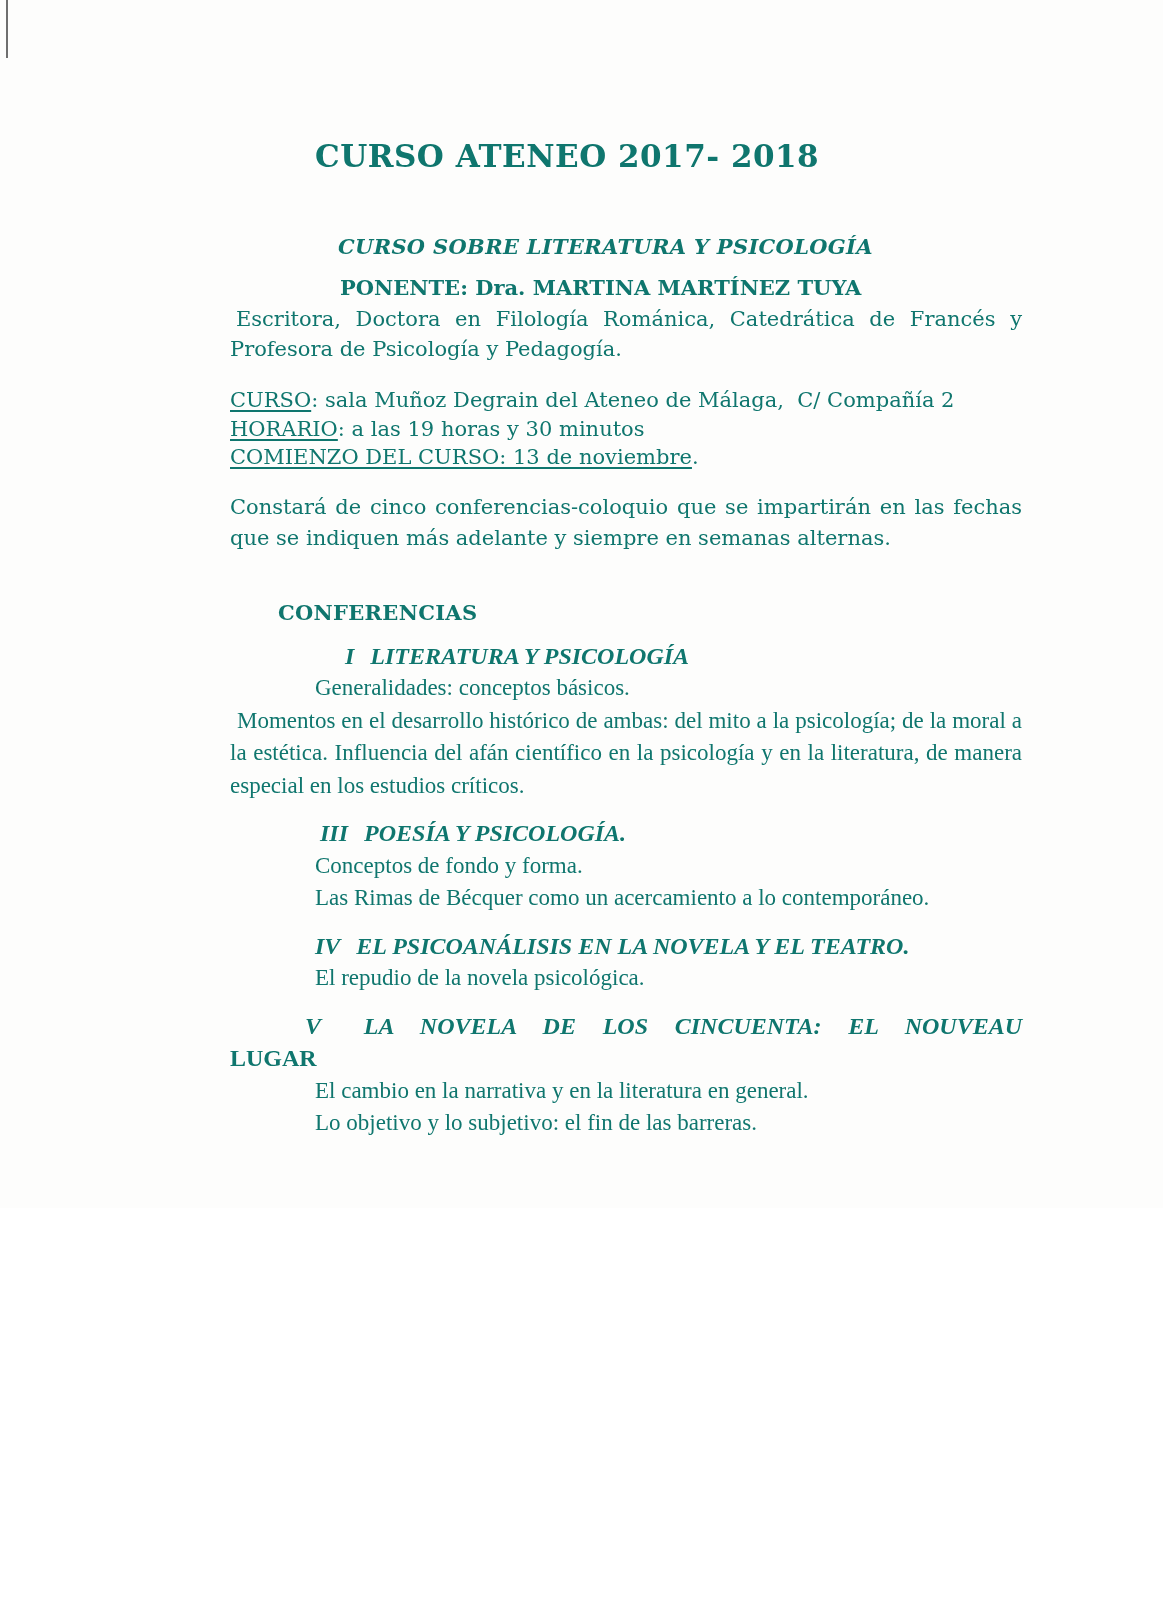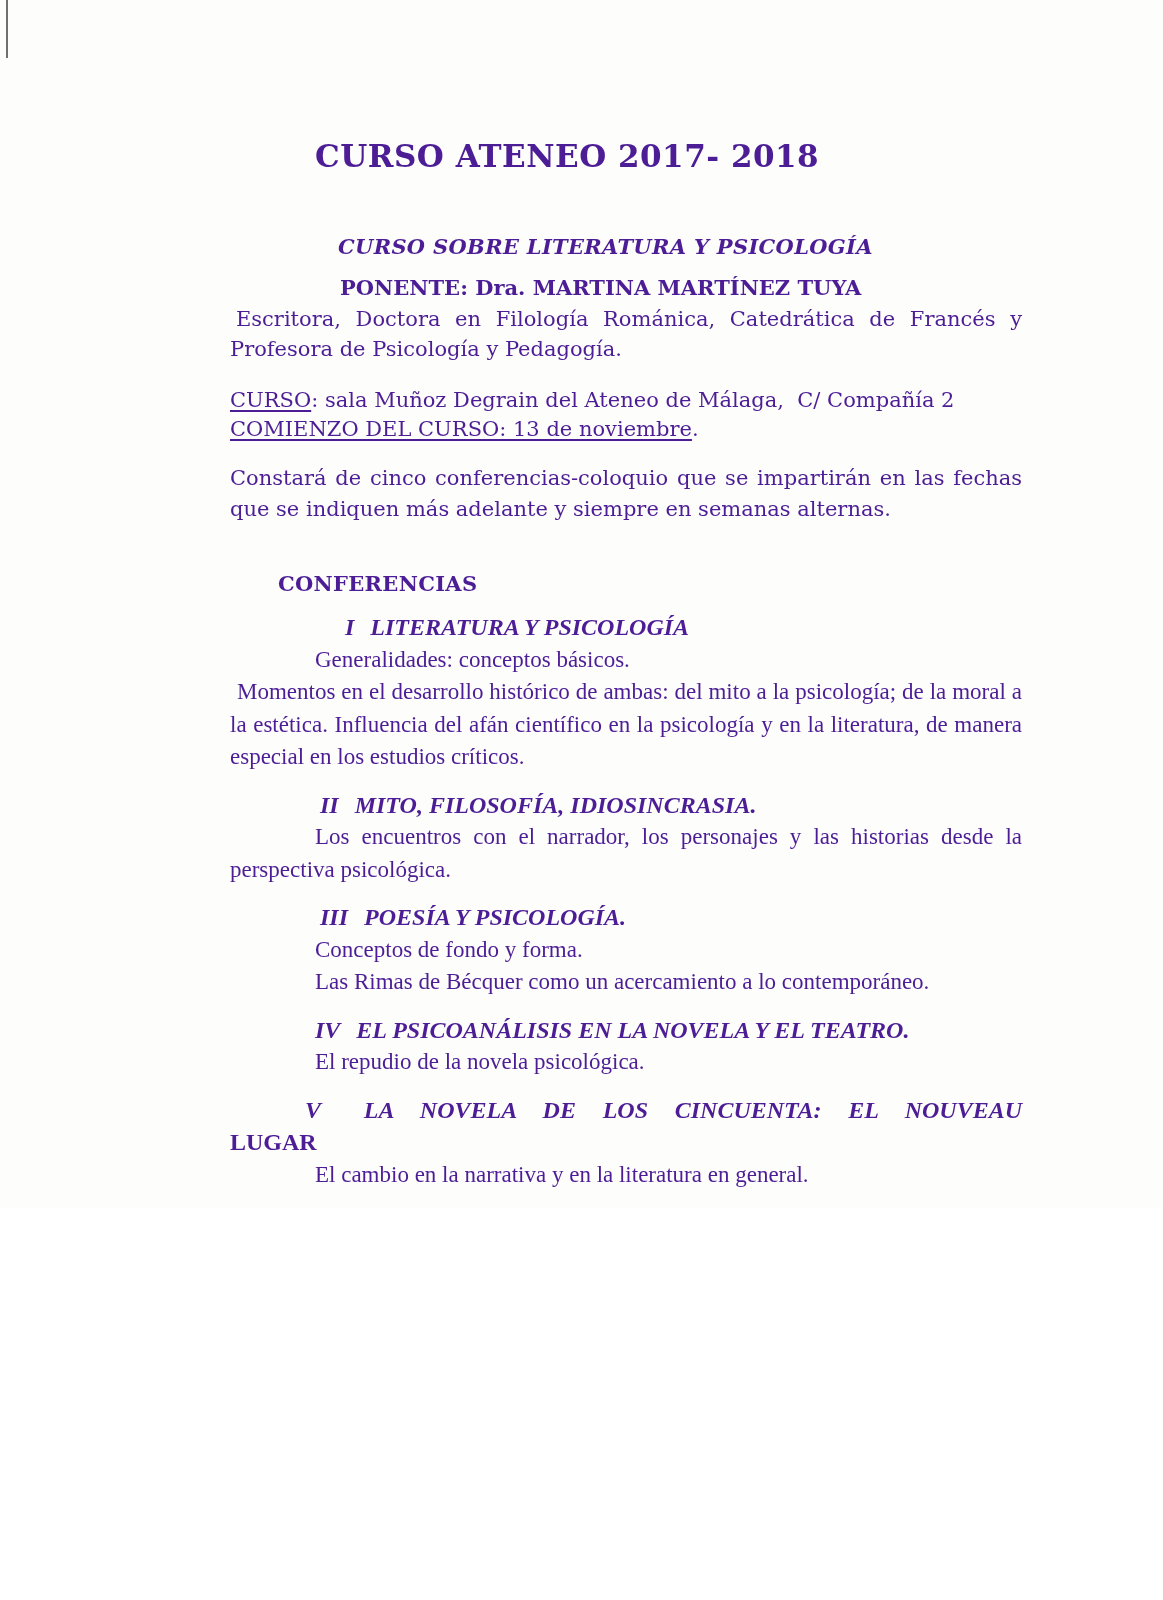--- a/index.html
+++ b/index.html
@@ -1,16 +1,16 @@
 <!DOCTYPE html>
 <html><head>
 <meta charset="utf-8">
 <style>
   html,body{margin:0;padding:0;}
-  .page{position:relative;width:1163px;height:1208px;background:#fdfdfc;overflow:hidden;color:#4c1d95;}
+  .page{position:relative;width:1163px;height:1208px;background:#fdfdfc;overflow:hidden;color:#0f766e;}
   .content{position:absolute;left:230px;top:0;width:792px;}
 
   .artifact-left{position:absolute;left:6px;top:0;width:2px;height:58px;background:#4b4b4b;opacity:.8;}
   .artifact-br{position:absolute;left:1046px;top:1392px;width:2px;height:42px;background:#c2c2c2;transform:rotate(14deg);opacity:.7;}
 
   p{margin:0;padding:0;}
 
   .doc-title{font-family:"DejaVu Serif",serif;font-weight:700;font-size:31px;margin:138px 0 0 85px;letter-spacing:.5px;}
   .doc-subtitle{font-family:"DejaVu Serif",serif;font-weight:700;font-size:21px;margin:60px 0 0 108px;letter-spacing:.3px;font-style:italic;}
   .ponente{font-family:"DejaVu Serif",serif;font-weight:700;font-size:21px;margin:16px 0 0 110px;}
@@ -44,51 +44,49 @@
     <p class="doc-title">CURSO ATENEO 2017- 2018</p>
 
     <p class="doc-subtitle">CURSO SOBRE LITERATURA Y PSICOLOGÍA</p>
 
     <p class="ponente"><span>PONENTE</span><span>: </span><span>Dra. MARTINA MARTÍNEZ TUYA</span></p>
 
     <p class="bio">Escritora, Doctora en Filología Románica, Catedrática de Francés y Profesora de Psicología y Pedagogía.</p>
 
     <div class="details">
       <p><span class="u">CURSO</span><span>: sala Muñoz Degrain del Ateneo de Málaga,  C/ Compañía 2</span></p>
+      <p><span class="u">HORARIO</span><span>: a las 19 horas y 30 minutos</span></p>
       <p><span class="u">COMIENZO DEL CURSO: 13 de noviembre</span><span>.</span></p>
     </div>
 
     <p class="intro">Constará de cinco conferencias-coloquio que se impartirán en las fechas que se indiquen más adelante y siempre en semanas alternas.</p>
 
     <p class="conf-heading">CONFERENCIAS</p>
 
     <section class="section">
       <p class="sec-heading" style="margin-left:115px"><span class="sec-num">I</span><span>LITERATURA Y PSICOLOGÍA</span></p>
       <p class="sec-line">Generalidades: conceptos básicos.</p>
       <p class="sec-para">Momentos en el desarrollo histórico de ambas: del mito a la psicología; de la moral a la estética. Influencia del afán científico en la psicología y en la literatura, de manera especial en los estudios críticos.</p>
     </section>
 
-    <section class="section">
-      <p class="sec-heading" style="margin-left:90px"><span class="sec-num">II</span><span>MITO, FILOSOFÍA, IDIOSINCRASIA.</span></p>
-      <p class="sec-para hang">Los encuentros con el narrador, los personajes y las historias desde la perspectiva psicológica.</p>
-    </section>
 
     <section class="section">
       <p class="sec-heading" style="margin-left:90px"><span class="sec-num">III</span><span>POESÍA Y PSICOLOGÍA.</span></p>
       <p class="sec-line">Conceptos de fondo y forma.</p>
       <p class="sec-line">Las Rimas de Bécquer como un acercamiento a lo contemporáneo.</p>
     </section>
 
     <section class="section">
       <p class="sec-heading" style="margin-left:85px"><span class="sec-num">IV</span><span>EL PSICOANÁLISIS EN LA NOVELA Y EL TEATRO.</span></p>
       <p class="sec-line">El repudio de la novela psicológica.</p>
     </section>
 
     <section class="section">
       <p class="sec-heading justify-last"><span class="sec-num">V</span> <span>LA NOVELA DE LOS CINCUENTA: EL NOUVEAU</span></p>
       <p class="sec-heading-wrap">LUGAR</p>
       <p class="sec-line">El cambio en la narrativa y en la literatura en general.</p>
+      <p class="sec-line">Lo objetivo y lo subjetivo: el fin de las barreras.</p>
     </section>
 
     <p class="footer">Málaga, 2 de octubre de 2017</p>
 
   </div>
 </div>
 
 </body></html>

